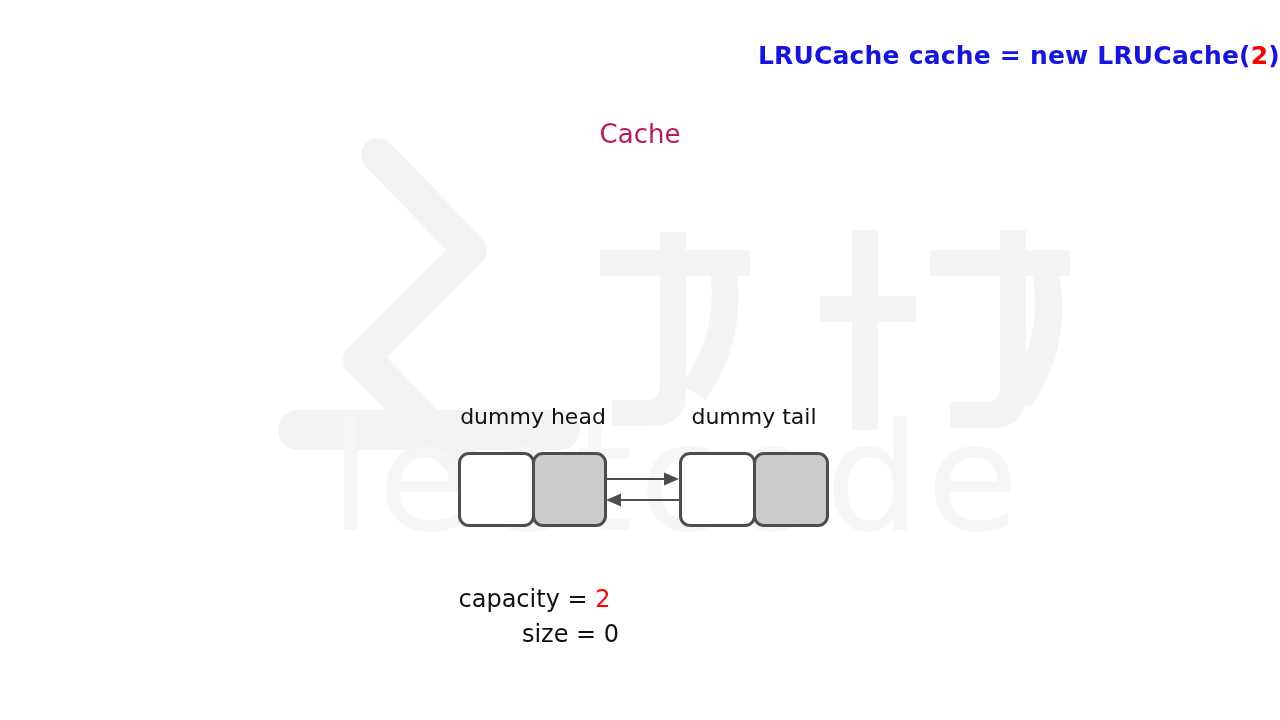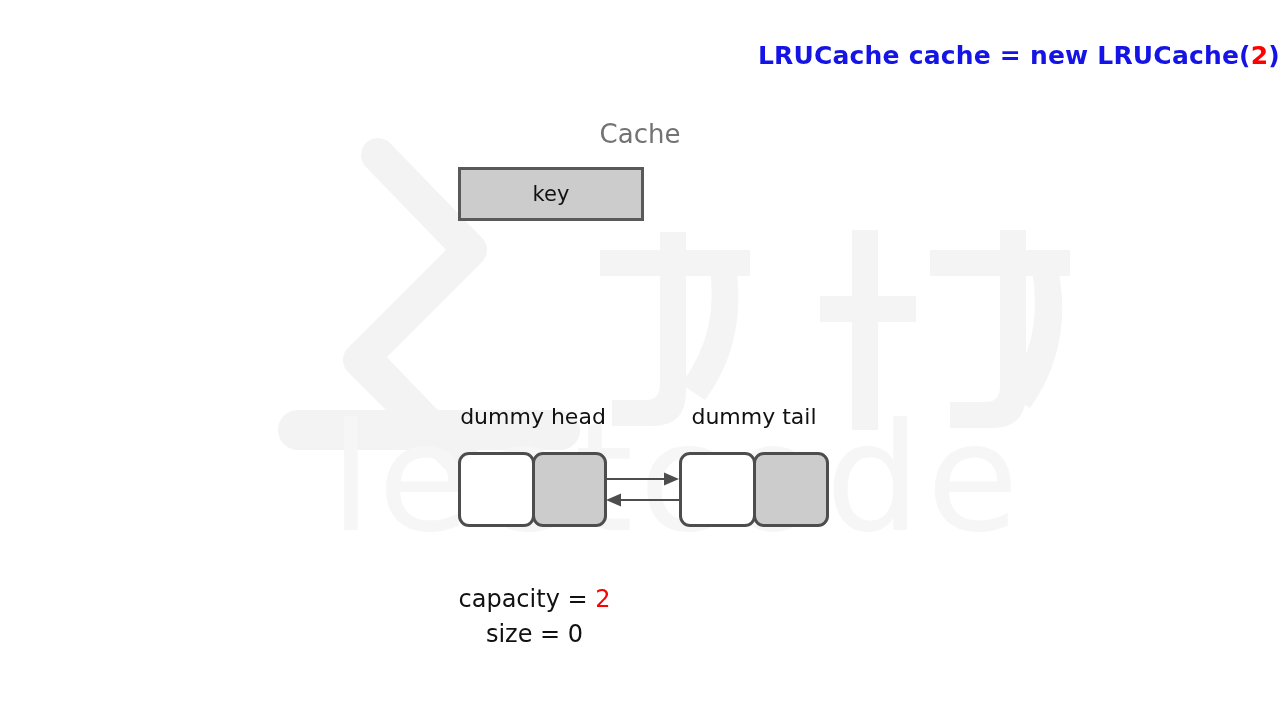--- a/index.html
+++ b/index.html
@@ -45,21 +45,21 @@
 
   
   #cache-title {
     position: absolute;
     left: 0;
     top: 119px;
     width: 1280px;
     text-align: center;
     font-family: "DejaVu Sans", sans-serif;
     font-size: 26px;
-    color: #737373;
+    color: #be185d;
     z-index: 3;
   }
 
   
   #cache-table {
     position: absolute;
     left: 458px;
     top: 167px;
     width: 371px;
     height: 54px;
@@ -132,21 +132,21 @@
     left: 0;
     width: 1069px;
     text-align: center;
     font-family: "DejaVu Sans", sans-serif;
     font-size: 24px;
     color: #111111;
     z-index: 3;
     white-space: pre;
   }
   #stat-capacity { top: 585px; }
-  #stat-size     { top: 620px; }
+  #stat-size     { top: 620px; padding-left: 36px; }
   .stat-line .red { color: #ff0000; }
 </style>
 </head>
 <body>
 
 <svg id="watermark" viewBox="0 0 1280 720" xmlns="http://www.w3.org/2000/svg">
   <g fill="none" stroke="#f3f3f3" stroke-width="34" stroke-linecap="round" stroke-linejoin="round">
     <path d="M470 250 L360 360 L470 470"></path>
     <path d="M468 248 L378 155"></path>
     <path d="M298 430 L560 430" stroke-width="40"></path>
@@ -165,21 +165,20 @@
   <g fill="#f6f6f6" font-family="DejaVu Sans, sans-serif" font-size="150" font-weight="400">
     <text x="330" y="530" letter-spacing="6">leetcode</text>
   </g>
 </svg>
 
 <div id="headline"><span>LRUCache cache = new LRUCache(</span><span class="red">2</span><span>)</span></div>
 
 <div id="cache-title">Cache</div>
 
 <div id="cache-table">
-  <div class="cell key">key</div>
 </div>
 
 <div class="node-label" id="label-head">dummy head</div>
 <div class="node-label" id="label-tail">dummy tail</div>
 
 <div class="node" id="node-head">
   <div class="half white"></div>
   <div class="half gray"></div>
 </div>
 

